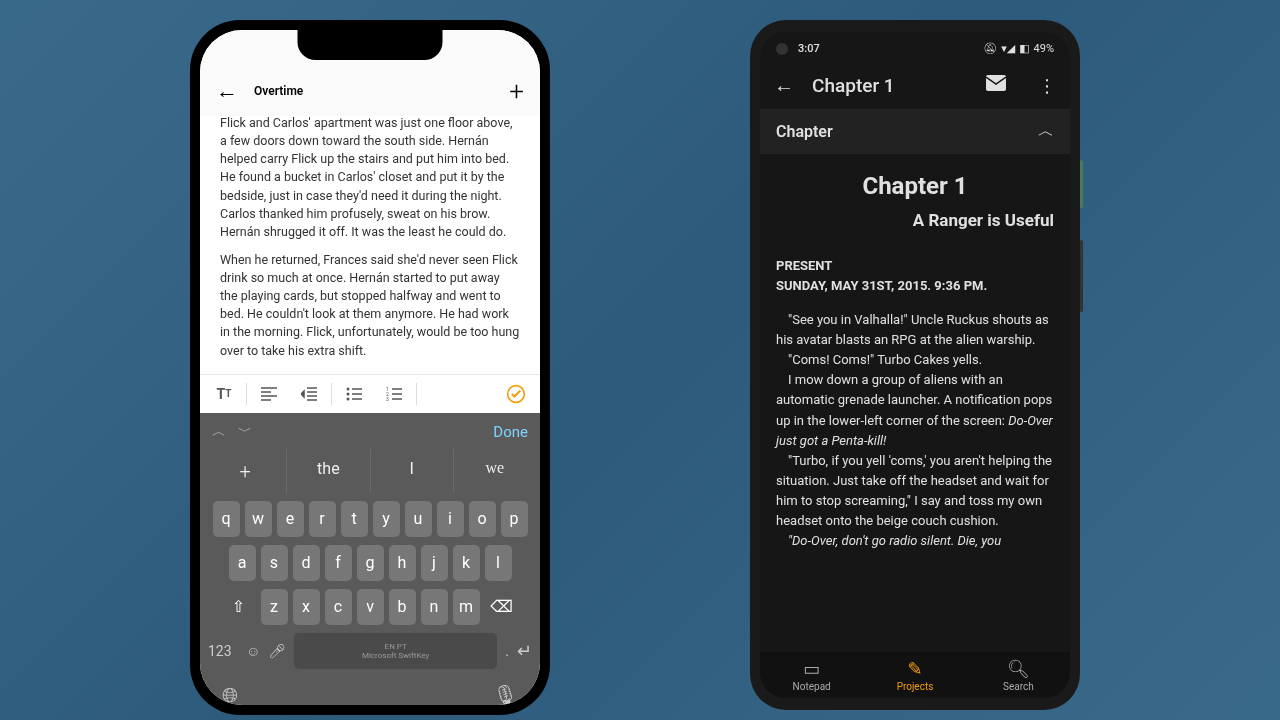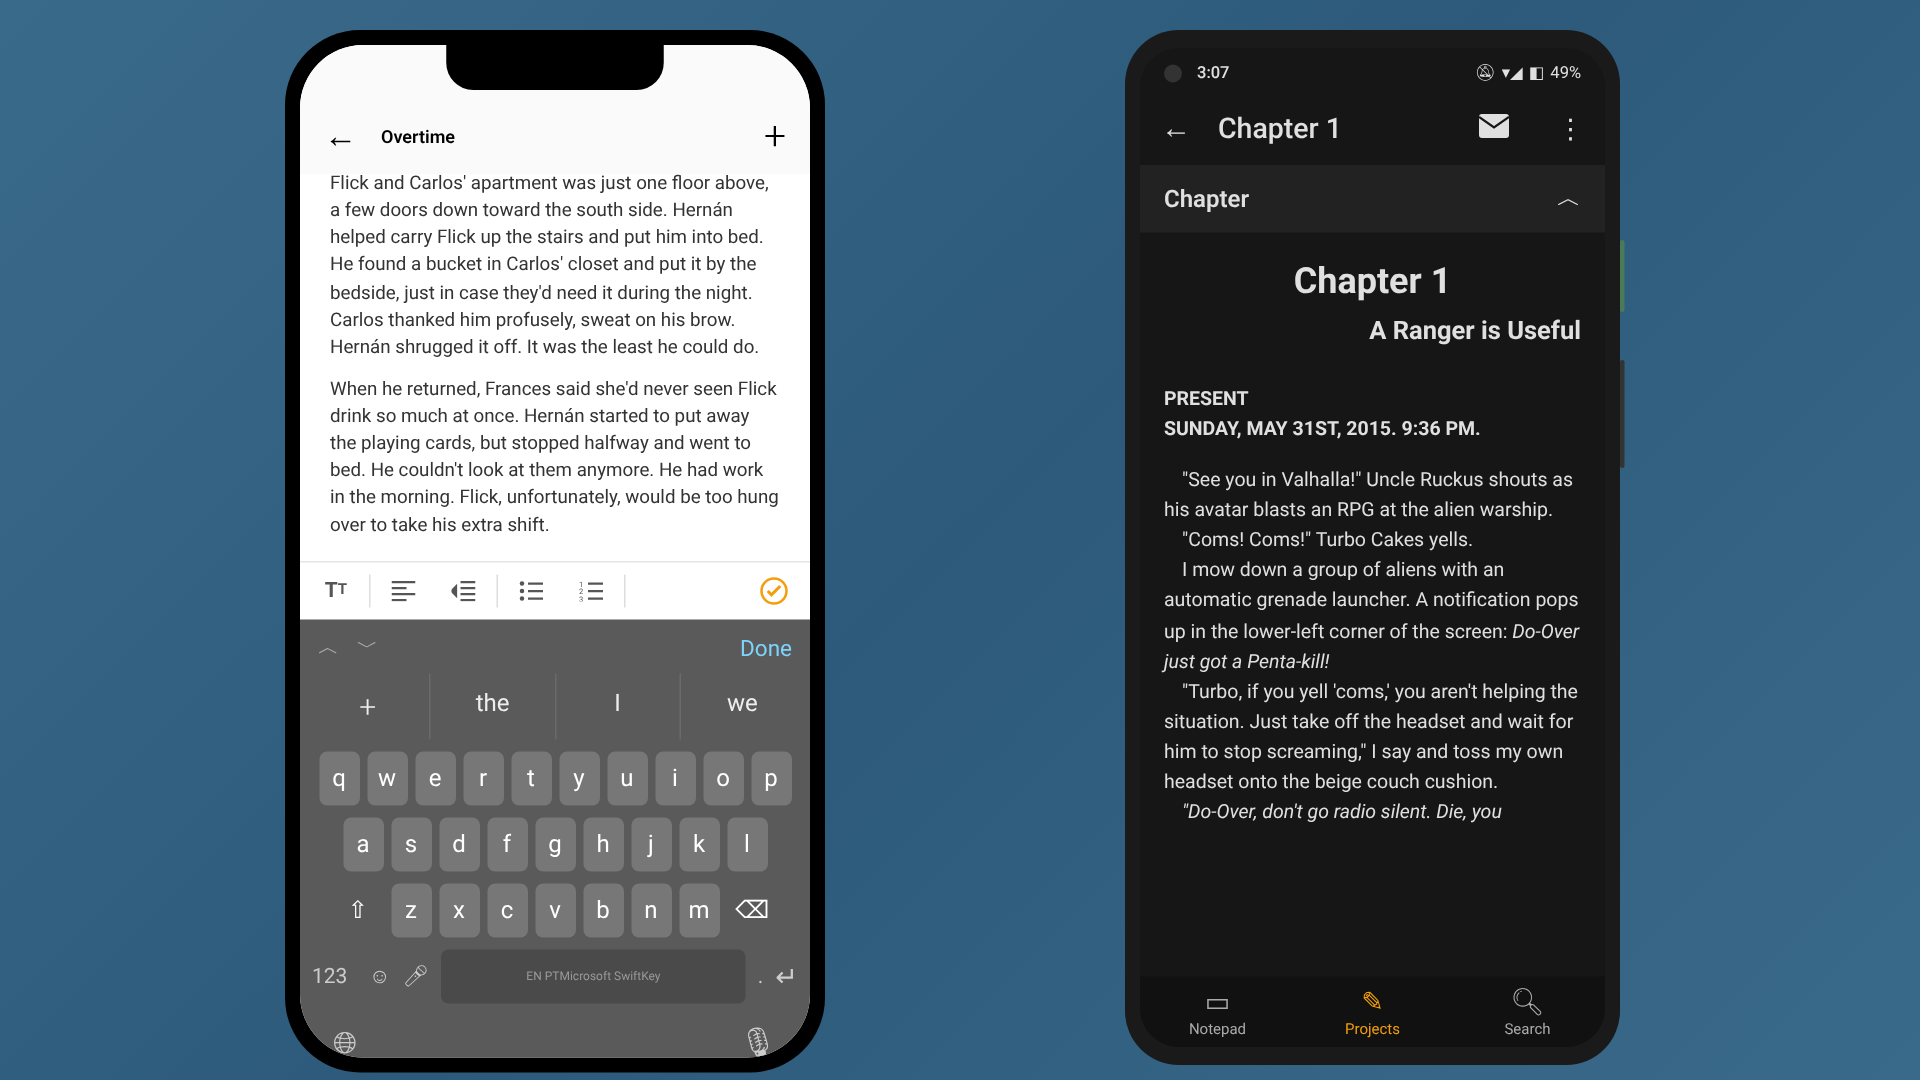--- a/index.html
+++ b/index.html
@@ -20,27 +20,27 @@
 .tb-icon{width:20px;height:20px;display:flex;align-items:center;justify-content:center;font-size:14px;color:#555;cursor:pointer;}
 .tb-sep{width:1px;height:22px;background:#ddd;margin:0 -8px;}
 .tb-check{margin-left:auto;}
 .keyboard{background:#5a5a5a;padding:6px 0 0;}
 .kb-nav{display:flex;align-items:center;padding:4px 12px;}
 .kb-arrow{color:#aaa;font-size:14px;margin-right:12px;}
 .kb-done{margin-left:auto;color:#7dd3fc;font-size:15px;}
 .kb-sug{display:flex;padding:4px;}
 .kb-sug-item{flex:1;text-align:center;color:#eee;font-size:16px;padding:10px;border-right:1px solid #6a6a6a;}
 .kb-sug-item:first-child{font-size:20px;font-weight:300;}
-.kb-sug-item:last-child{border-right:none;}
+.kb-sug-item:last-child{border-right:none;font-family:Liberation Serif, serif;}
 .kb-row{display:flex;justify-content:center;gap:5px;padding:4px 6px;}
 .kb-key{background:#777;color:#fff;border-radius:5px;width:27px;height:36px;display:flex;align-items:center;justify-content:center;font-size:16px;}
 .kb-key.fn{background:#5a5a5a;width:34px;}
 .kb-btm{display:flex;padding:4px 8px;gap:8px;align-items:center;}
 .kb-123{color:#ccc;font-size:14px;width:30px;}
-.kb-space{flex:1;background:#4a4a4a;height:36px;border-radius:5px;display:flex;flex-direction:row;align-items:center;justify-content:center;font-size:8px;color:#999;}
+.kb-space{flex:1;background:#4a4a4a;height:36px;border-radius:5px;display:flex;flex-direction:column;align-items:center;justify-content:center;font-size:8px;color:#999;}
 .kb-footer{display:flex;justify-content:space-between;padding:10px 22px 6px;}
 .kb-footer-icon{color:#ccc;font-size:20px;}
 
 
 .pixel{position:absolute;left:750px;top:20px;width:330px;height:690px;background:#1a1a1a;border-radius:36px;padding:12px 10px;}
 .pixel .pwr{position:absolute;right:-3px;top:140px;width:3px;height:48px;background:#4a7a5a;border-radius:2px;}
 .pixel .vol{position:absolute;right:-3px;top:220px;width:3px;height:72px;background:#333;border-radius:2px;}
 .pixel-screen{width:100%;height:100%;background:#161616;border-radius:26px;overflow:hidden;position:relative;color:#e0e0e0;}
 .android-status{display:flex;align-items:center;padding:10px 16px 6px;font-size:11px;}
 .camera{width:12px;height:12px;background:#333;border-radius:50%;margin-right:10px;}

